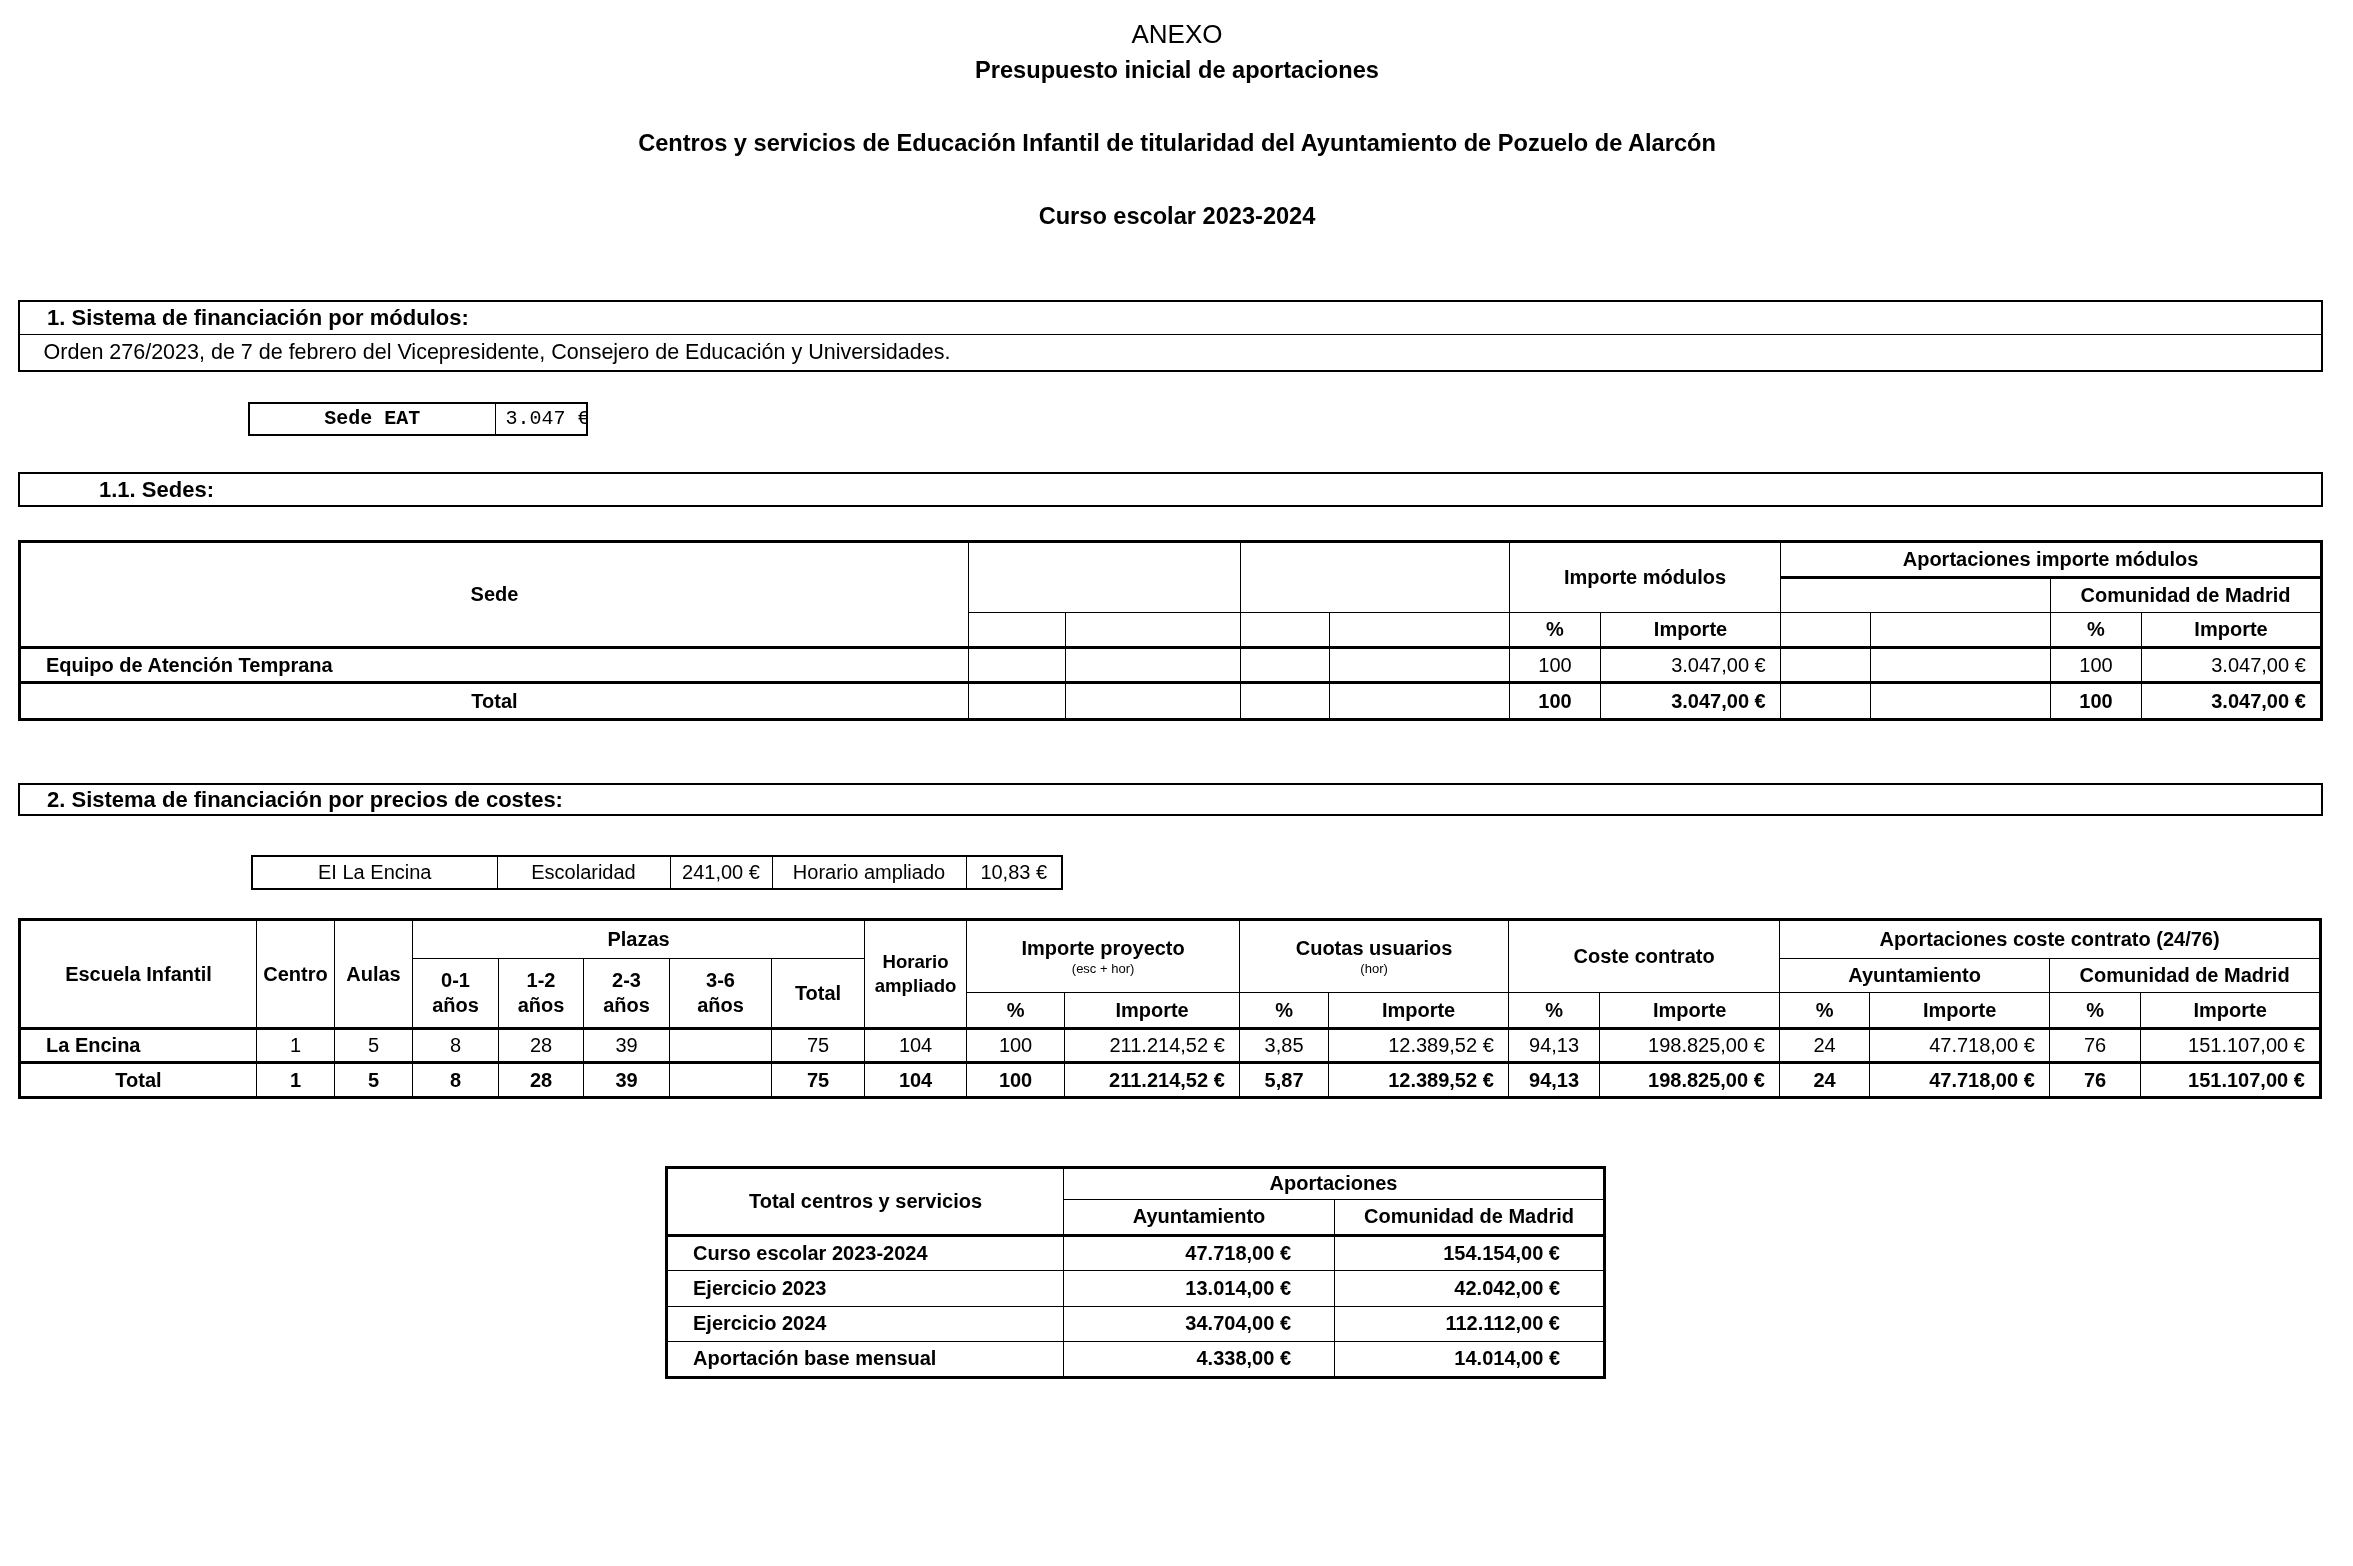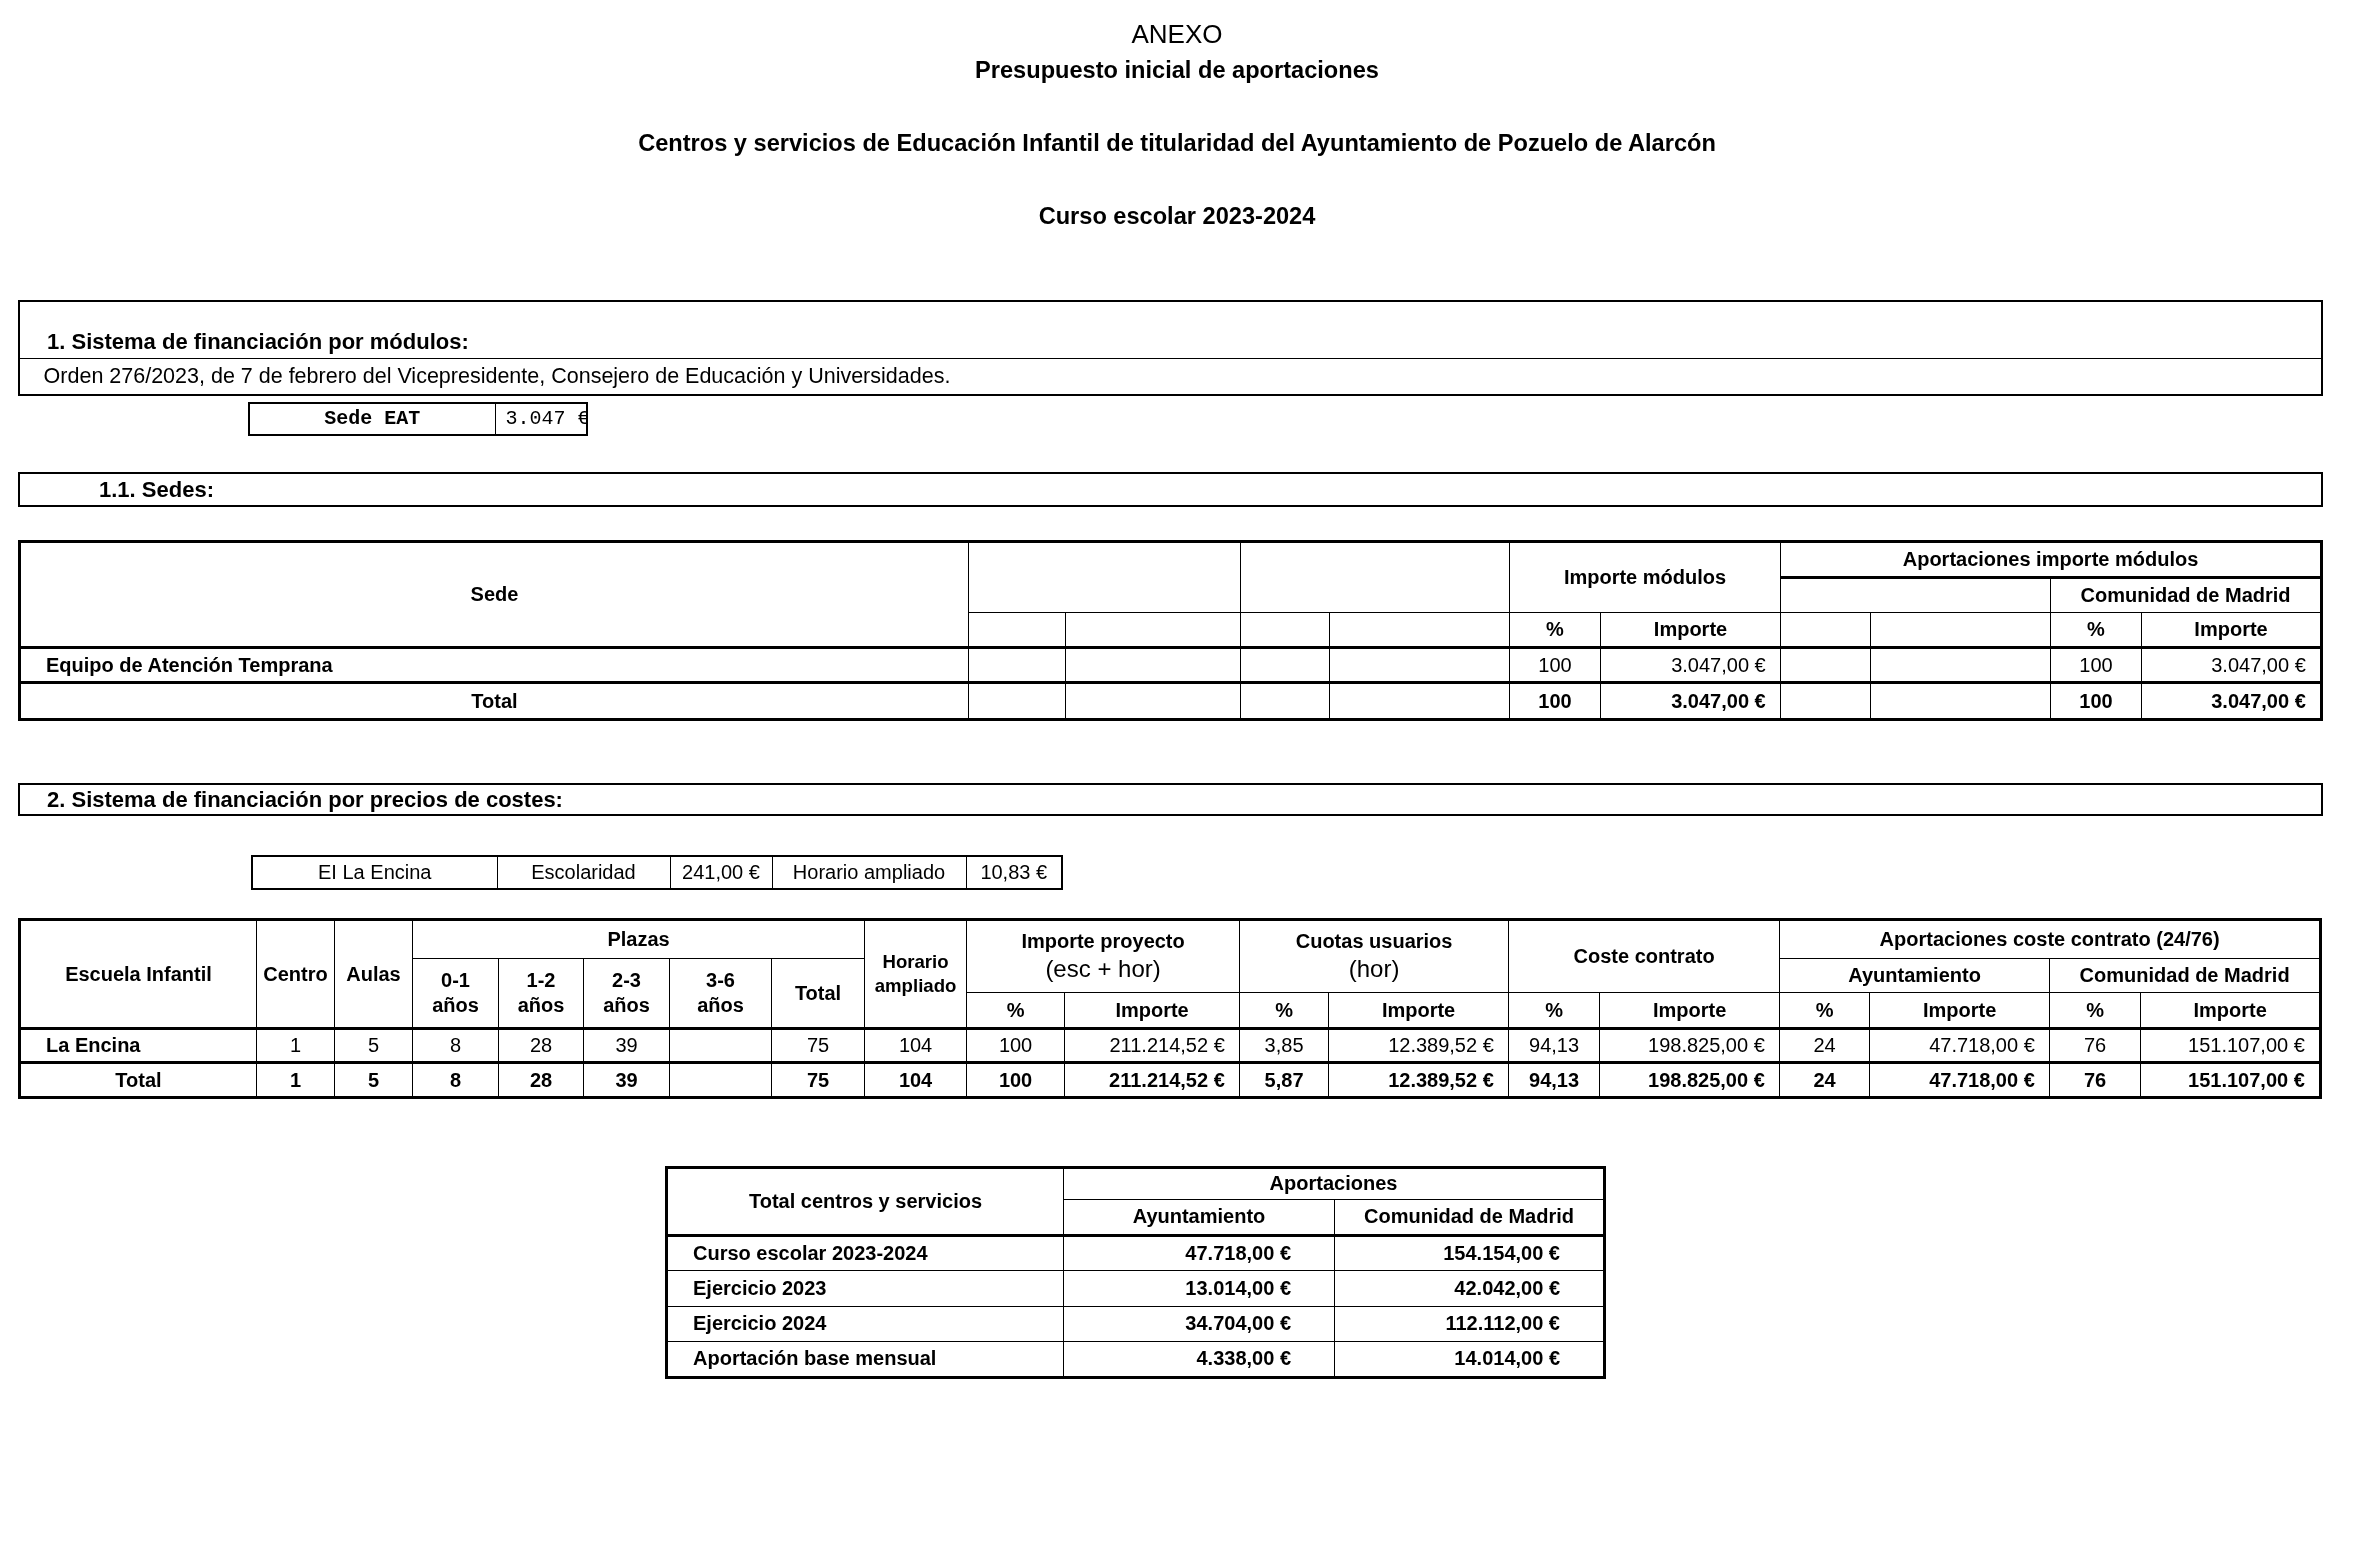--- a/index.html
+++ b/index.html
@@ -9,33 +9,33 @@
   .ctitle { position:absolute; left:0; width:100%; text-align:center; white-space:nowrap; }
   .t-anexo { top:18.6px; font-size:26px; font-weight:normal; }
   .t-sub   { top:57px; font-size:23.6px; font-weight:bold; }
   .t-line3 { top:130px; font-size:23.6px; font-weight:bold; }
   .t-line4 { top:203px; font-size:23.6px; font-weight:bold; }
 
   .secbox { position:absolute; left:18px; width:2301px; border:2.9px solid #000; background:#fff; }
   .secrow { display:flex; align-items:center; }
   .sec-heading { font-size:22px; font-weight:bold; padding-left:27px; }
   .sec-text    { font-size:21.5px; padding-left:23.6px; }
-  .divider { border-bottom:1.4px solid #000;margin-top:24px; }
+  .divider { border-bottom:1.4px solid #000; }
 
   table { border-collapse:collapse; table-layout:fixed; position:absolute; background:#fff; }
   td { border:1.4px solid #000; font-size:20px; text-align:center; vertical-align:middle; padding:0; white-space:nowrap; overflow:hidden; }
   .b { font-weight:bold; }
   .outer { border:3.6px solid #000; }
   .tt td { border-top:3.6px solid #000; }        
   .bb-thick { border-bottom:3.6px solid #000 !important; }
   .pl { text-align:left; padding-left:25px; }
   .pr { text-align:right; padding-right:14.3px; }
   .pr2 { text-align:right; padding-right:43px; }
   .pl-sm { text-align:center; padding-left:10px; }
-  .small2 { font-size:24px; font-weight:normal; }
+  .small2 { font-size:13px; font-weight:normal; }
   .hdr2line { line-height:1.25; }
   .hsm { font-size:18.6px; font-weight:bold; line-height:1.3; }
 </style>
 </head>
 <body>
 
 <div class="page">
 
   <div class="ctitle t-anexo">ANEXO</div>
   <div class="ctitle t-sub">Presupuesto inicial de aportaciones</div>

